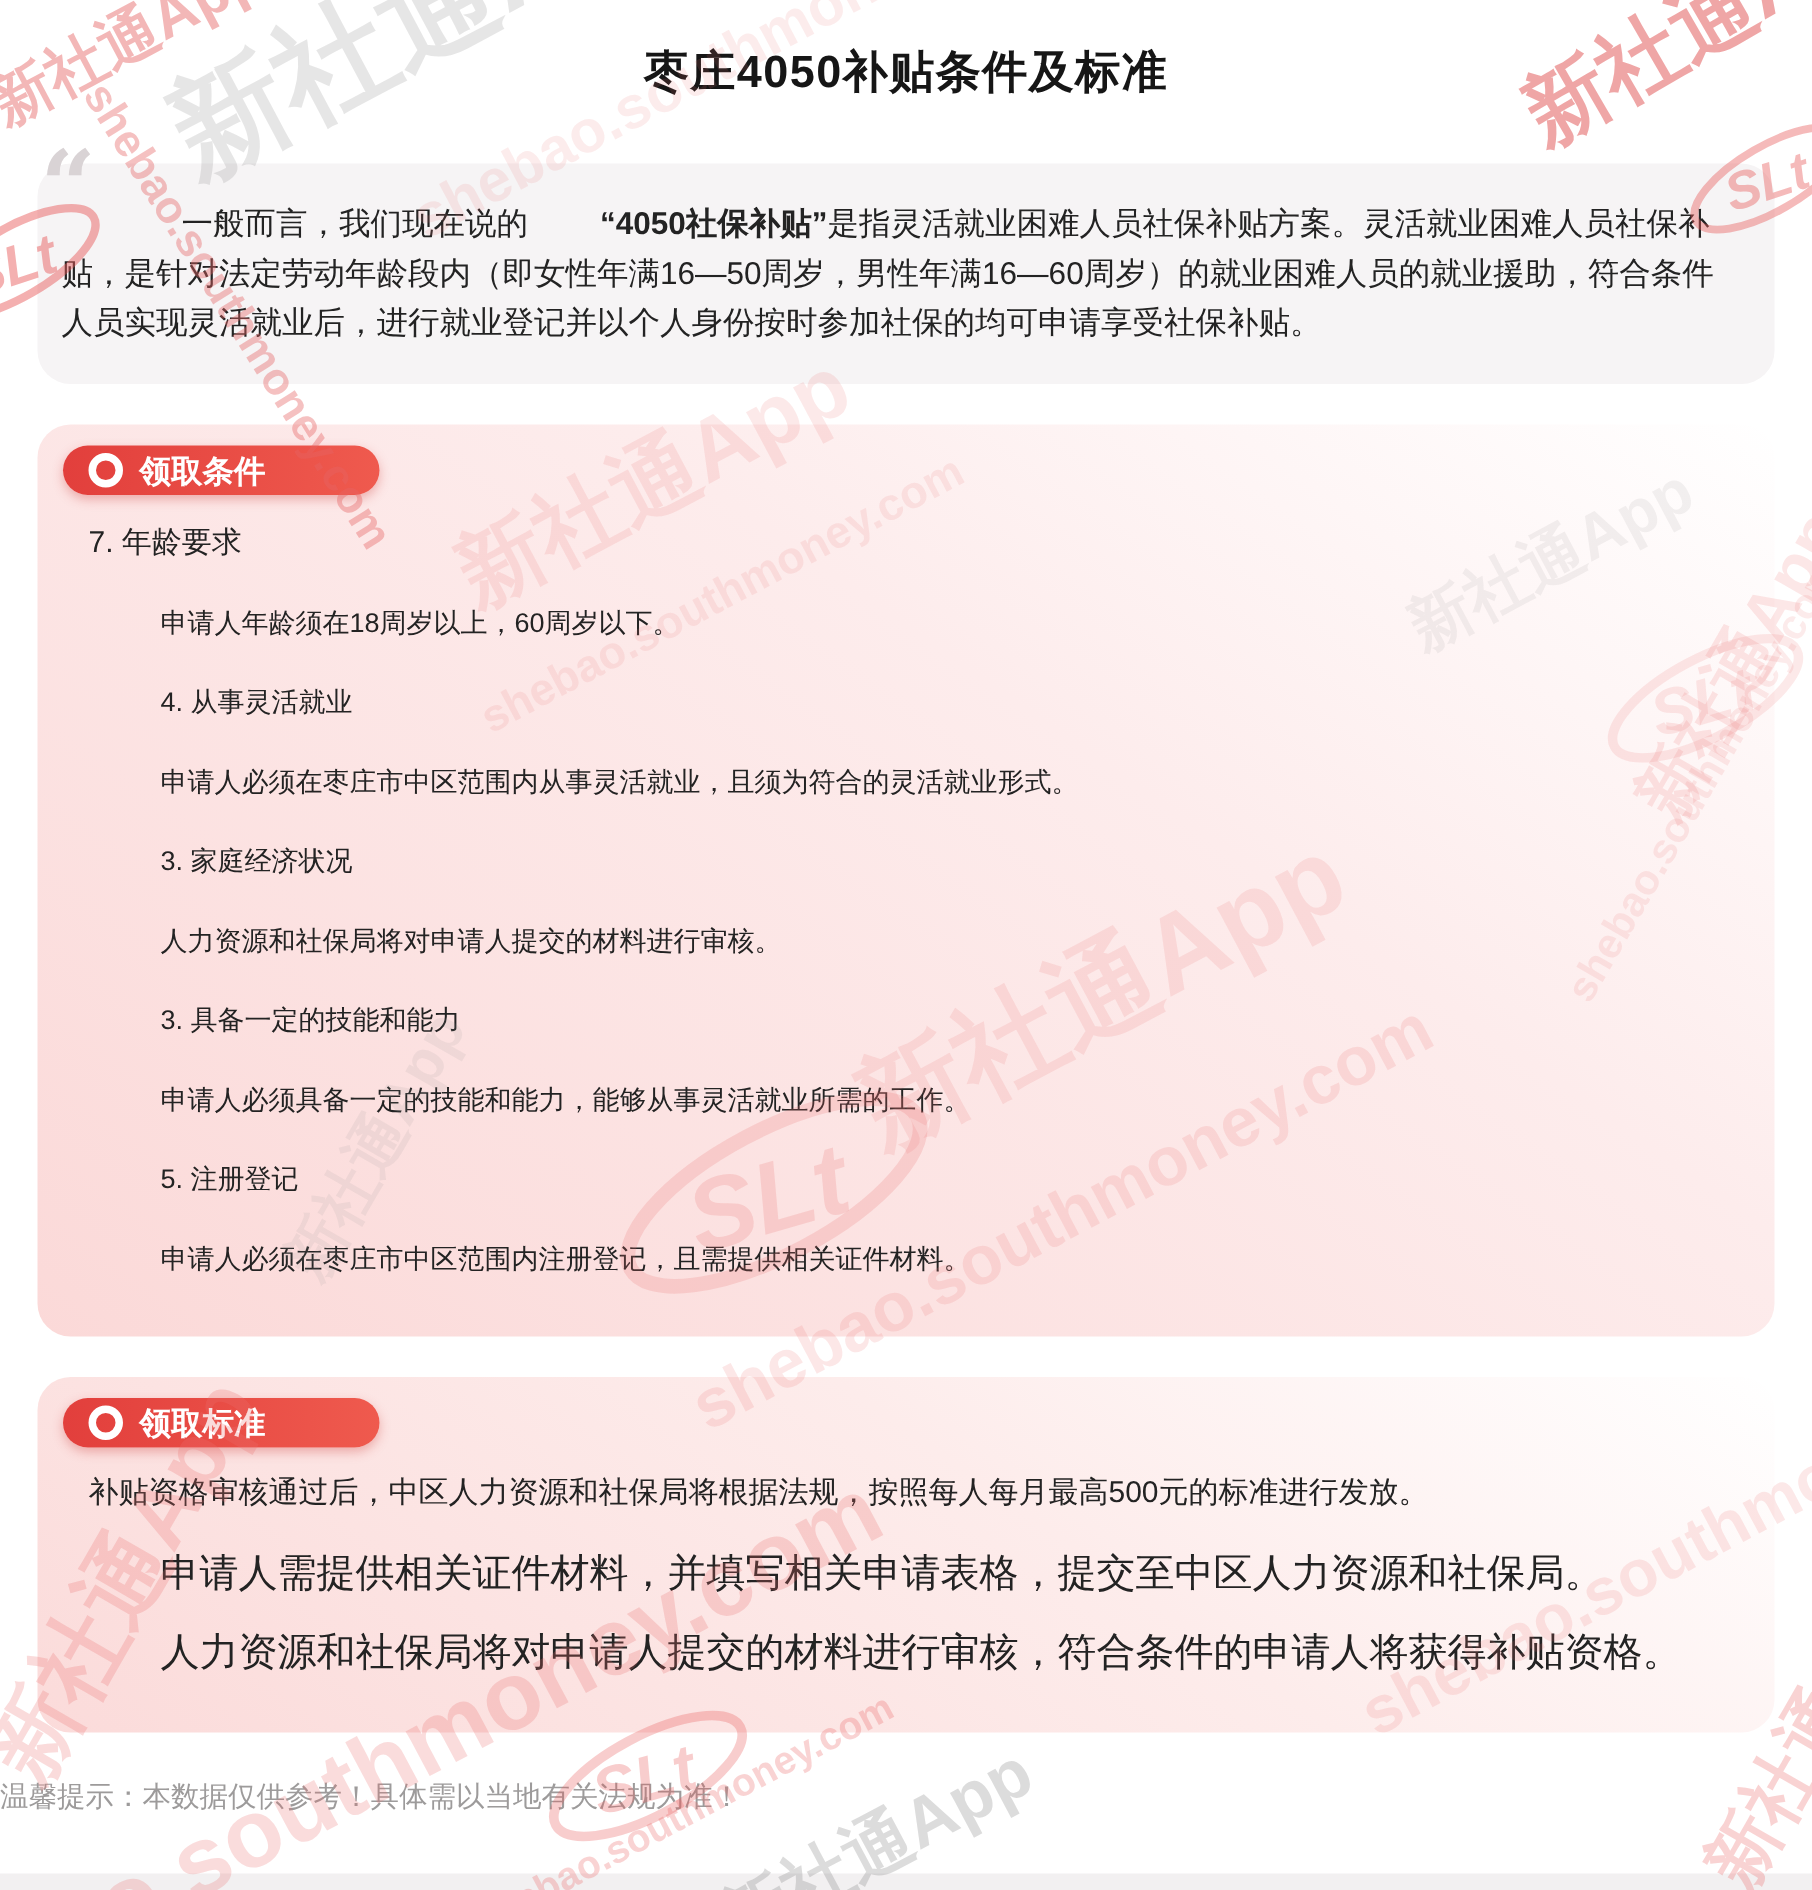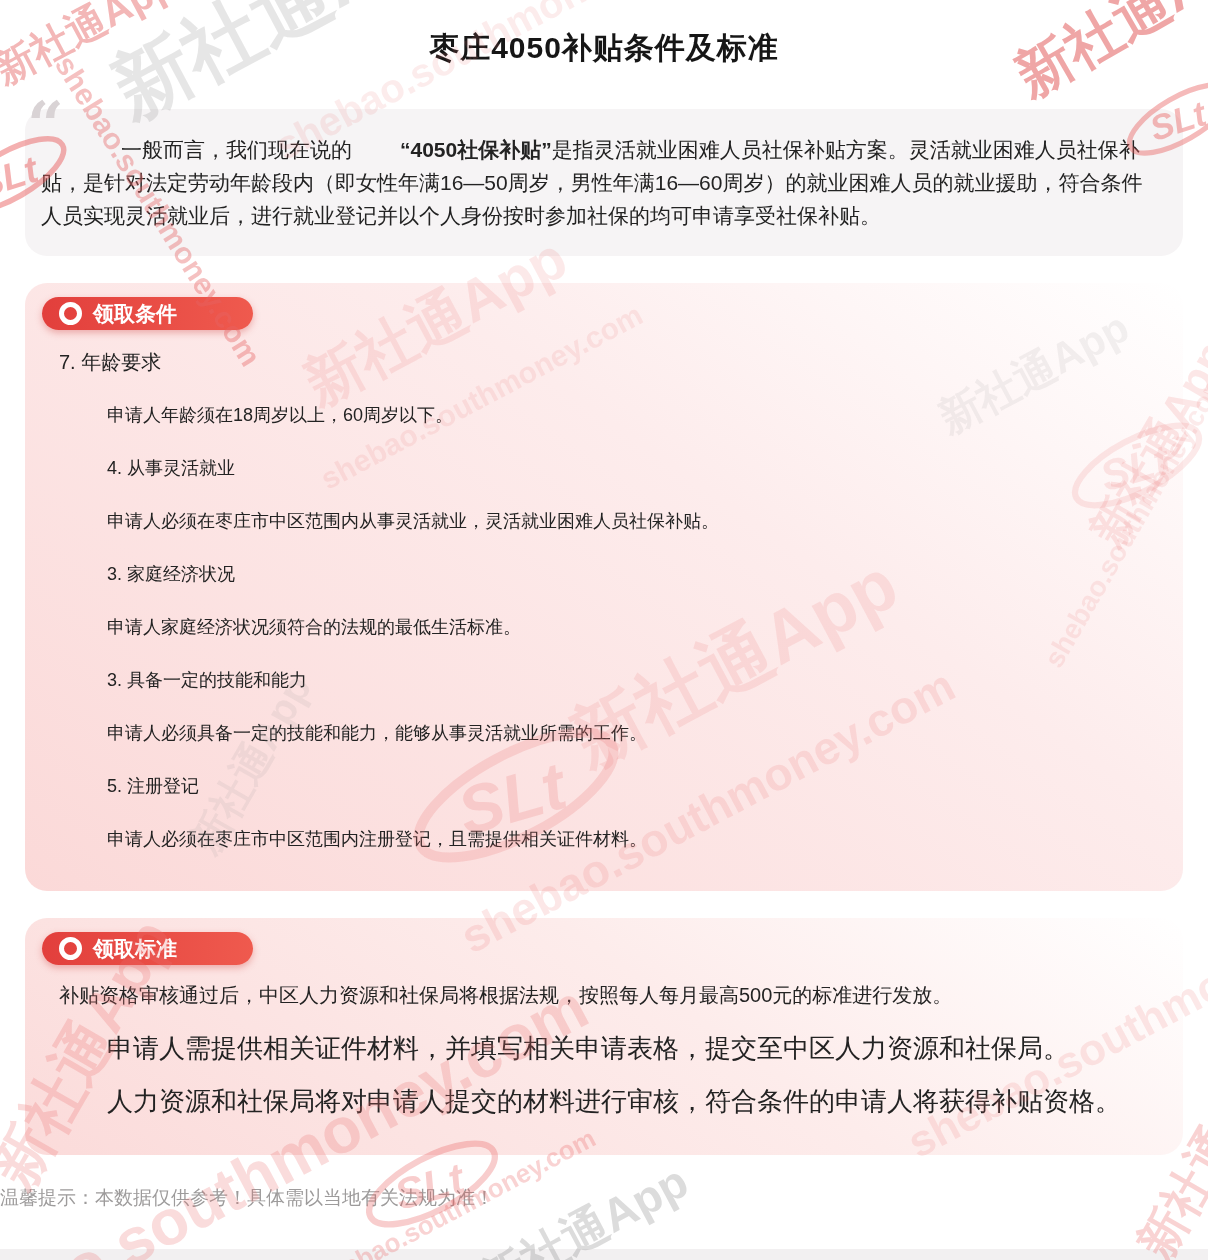--- a/index.html
+++ b/index.html
@@ -88,24 +88,24 @@
     <div class="pink-section">
       <div class="badge-pill">
         <span class="ring-icon"></span>
         <span>领取条件</span>
       </div>
 
       <p class="li-head first">7. 年龄要求</p>
       <p class="li-body">申请人年龄须在18周岁以上，60周岁以下。</p>
 
       <p class="li-head indent">4. 从事灵活就业</p>
-      <p class="li-body">申请人必须在枣庄市中区范围内从事灵活就业，灵活就业困难人员社保补贴。</p>
+      <p class="li-body">申请人必须在枣庄市中区范围内从事灵活就业，且须为符合的灵活就业形式。</p>
 
       <p class="li-head indent">3. 家庭经济状况</p>
-      <p class="li-body">申请人家庭经济状况须符合的法规的最低生活标准。</p>
+      <p class="li-body">人力资源和社保局将对申请人提交的材料进行审核。</p>
 
       <p class="li-head indent">3. 具备一定的技能和能力</p>
       <p class="li-body">申请人必须具备一定的技能和能力，能够从事灵活就业所需的工作。</p>
 
       <p class="li-head indent">5. 注册登记</p>
       <p class="li-body">申请人必须在枣庄市中区范围内注册登记，且需提供相关证件材料。</p>
     </div>
 
     <div class="pink-section second">
       <div class="badge-pill">

